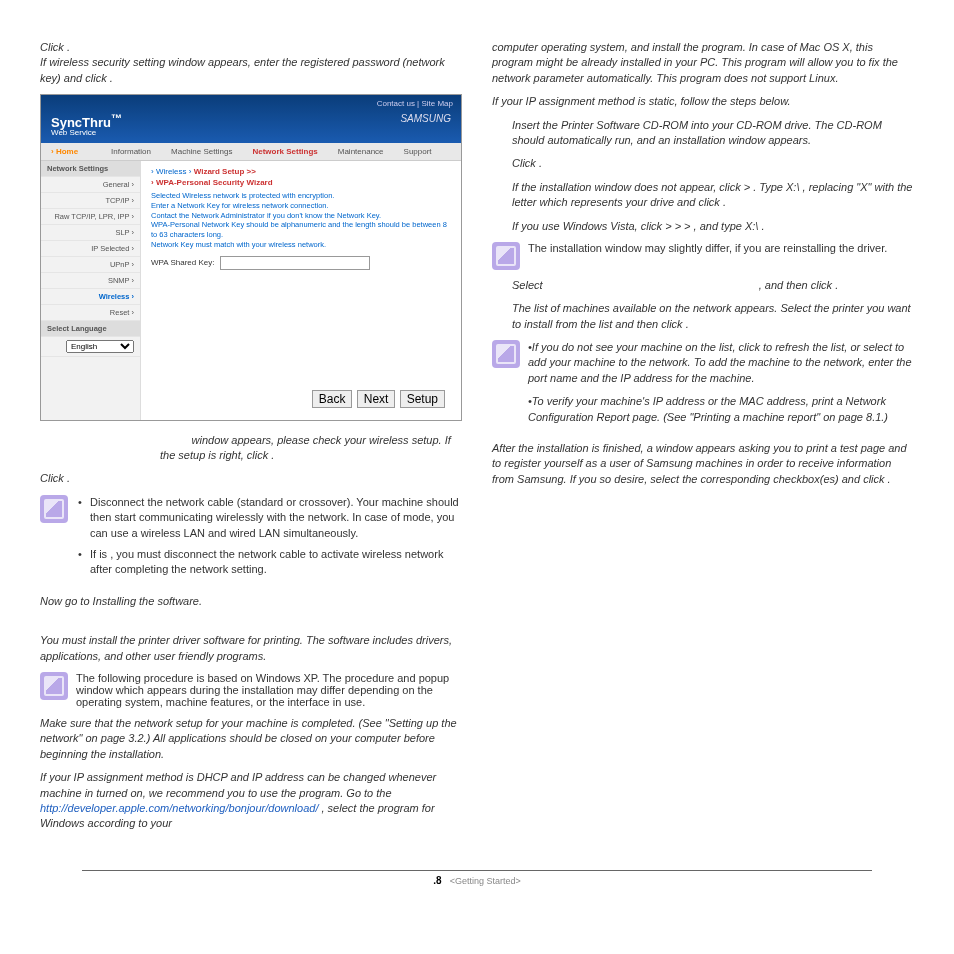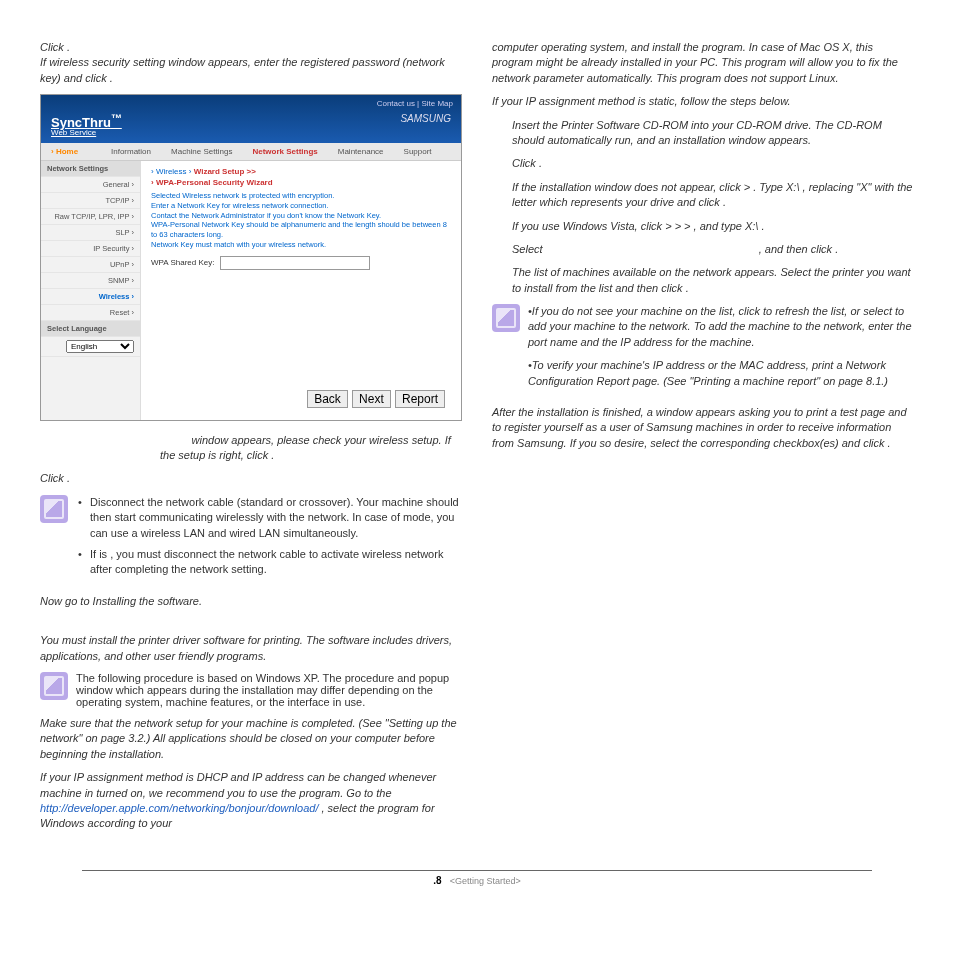--- a/index.html
+++ b/index.html
@@ -37,21 +37,20 @@
     position: absolute;
     right: 8px; top: 4px;
     color: #cce;
     font-size: 8px;
   }
   .ss-logo {
     position: absolute;
     left: 10px; bottom: 6px;
     font-size: 13px;
     font-weight: bold;
-    text-decoration: underline;
   }
   .ss-logo small { font-weight: normal; font-size: 8px; display:block; margin-top:-2px;}
   .ss-brand {
     position:absolute; right:10px; top:18px;
     font-style:italic; font-size:10px; color:#dde;
   }
   .ss-tabs {
     display:flex; background:#e8e8e8; border-bottom:1px solid #ccc;
   }
   .ss-tabs div {
@@ -149,21 +148,21 @@
         <div>Maintenance</div>
         <div>Support</div>
       </div>
       <div class="ss-body">
         <div class="ss-side">
           <div class="hdr">Network Settings</div>
           <div>General ›</div>
           <div>TCP/IP ›</div>
           <div>Raw TCP/IP, LPR, IPP ›</div>
           <div>SLP ›</div>
-          <div>IP Security ›</div>
+          <div>IP Selected ›</div>
           <div>UPnP ›</div>
           <div>SNMP ›</div>
           <div class="sel">Wireless ›</div>
           <div>Reset ›</div>
           <div class="hdr">Select Language</div>
           <div class="ss-lang">
             <select>
               <option>English</option>
             </select>
           </div>
@@ -180,21 +179,21 @@
 WPA-Personal Network Key should be alphanumeric and the length should be between 8 to 63 characters long.
 Network Key must match with your wireless network.</div>
           <div class="ss-field">
             <label>WPA Shared Key:</label>
             <input type="text" style="">
           </div>
           <div style="height:110px"></div>
           <div class="ss-btns">
             <button>Back</button>
             <button>Next</button>
-            <button>Report</button>
+            <button>Setup</button>
           </div>
         </div>
       </div>
     </div>
 
     <p style="padding-left:120px; text-indent:-120px; margin-left:0;">
       <span style="visibility:hidden">xxxxxxxxxxxxxxxxxxxxxxxxxxx</span>
       <span> window appears, please check your wireless setup. If the setup is right, click </span>
       <span>.</span>
     </p>
@@ -236,20 +235,24 @@
     <p>computer operating system, and install the program. In case of Mac OS X, this program might be already installed in your PC. This program will allow you to fix the network parameter automatically. This            program does not support Linux.</p>
     <p>If your IP assignment method is static, follow the steps below.</p>
 
     <div class="indent">
       <p class="num-item">Insert the Printer Software CD-ROM into your CD-ROM drive. The CD-ROM should automatically run, and an installation window appears.</p>
       <p class="num-item">Click        .</p>
       <p class="num-item">If the installation window does not appear, click           &gt;         . Type X:\               , replacing "X" with the letter which represents your drive and click       .</p>
       <p class="num-item">If you use Windows Vista, click           &gt;                       &gt;                     &gt;        , and type X:\               .</p>
     </div>
 
+    <div class="note">
+      <div class="icon"></div>
+      <div class="body">The installation window may slightly differ, if you are reinstalling the driver.</div>
+    </div>
 
     <div class="indent">
       <p class="num-item">
         <span>Select </span>
         <span style="display:inline-block;width:210px"></span>
         <span>, and then click       .</span>
       </p>
       <p class="num-item">The list of machines available on the network appears. Select the printer you want to install from the list and then click         .</p>
     </div>
 

